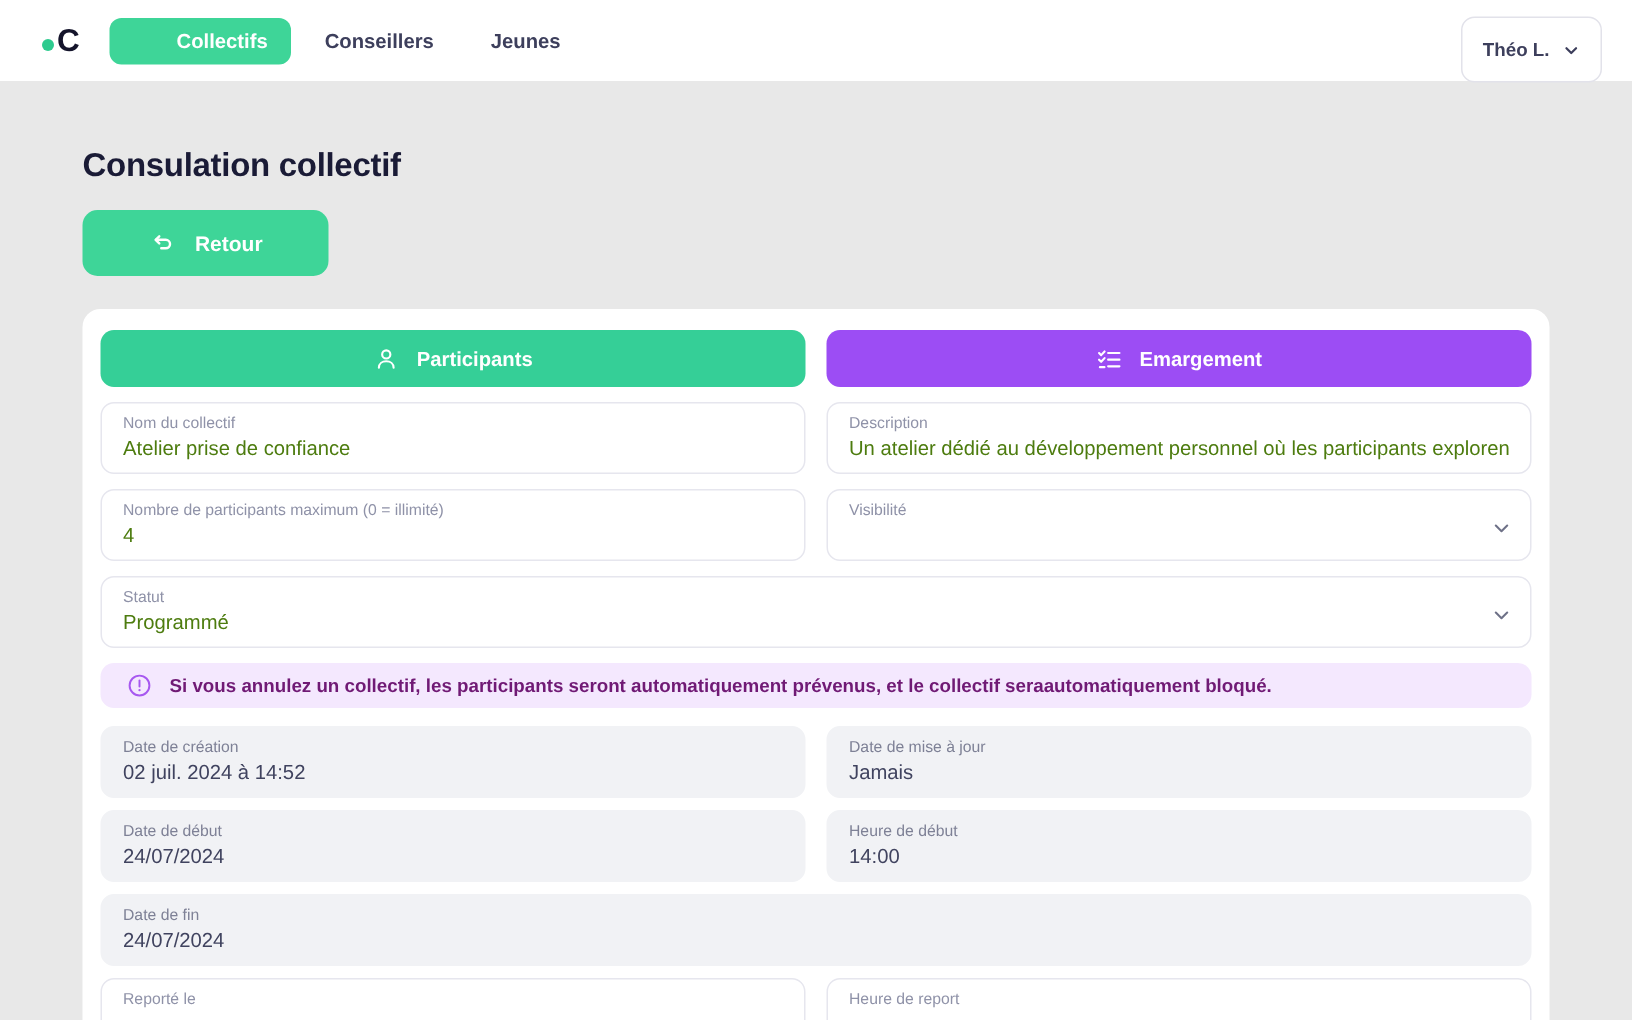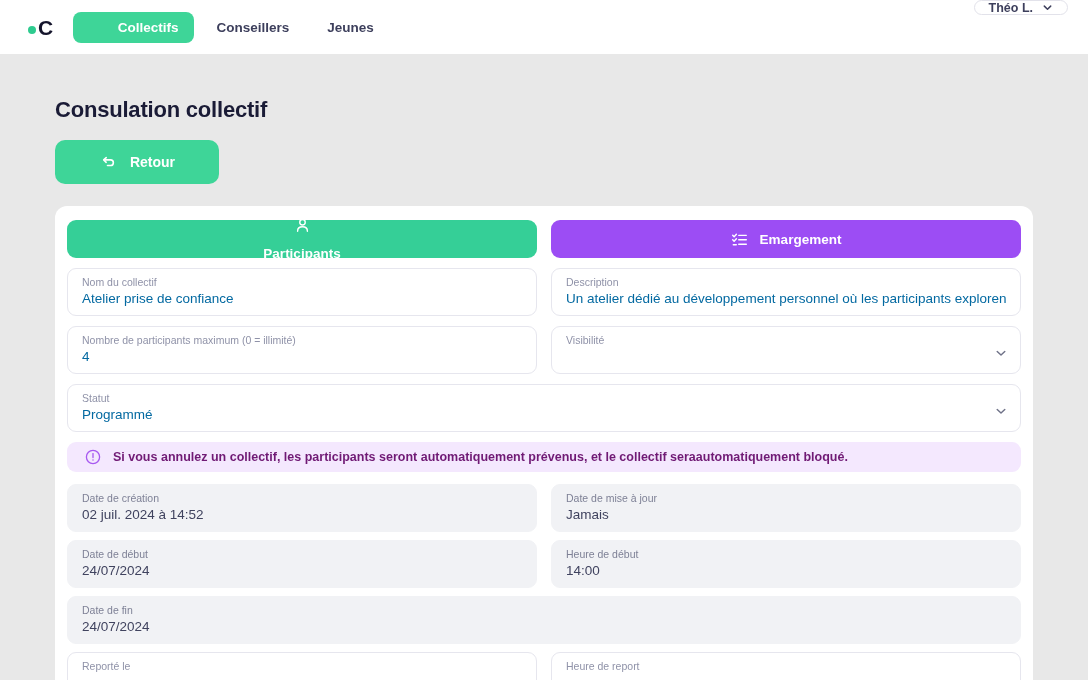--- a/index.html
+++ b/index.html
@@ -67,22 +67,22 @@
   }
   .nav-item.active {
     background: #3ed598;
     color: #ffffff;
     padding-left: 45px;
   }
 
   .user-menu {
     position: absolute;
     right: 20px;
-    top: 0;
-    height: 15px;
+    top: 11px;
+    height: 44px;
     min-width: 82px;
     border: 1px solid #e2e2ea;
     border-radius: 9px;
     background: #fff;
     display: flex;
     align-items: center;
     justify-content: flex-end;
     gap: 9px;
     padding: 0 14px;
     cursor: pointer;
@@ -156,21 +156,21 @@
     font-size: 13.5px;
     font-weight: bold;
     font-family: inherit;
     width: 100%;
     display: flex;
     align-items: center;
     justify-content: center;
     gap: 12px;
     cursor: pointer;
   }
-  .action-btn.green { background: #35cf97; flex-direction: column; }
+  .action-btn.green { background: #35cf97; }
   .action-btn.purple { background: #9c4df4; }
   .action-btn .ico { width: 17px; height: 17px; flex: none; }
 
   
   .field {
     border: 1px solid #e6e6ee;
     border-radius: 9px;
     background: #ffffff;
     height: 48px;
     padding: 6px 14px 0 14px;
@@ -186,21 +186,21 @@
   .field.select { cursor: pointer; }
 
   .field-label {
     font-size: 10.5px;
     color: #8f92a8;
     line-height: 14px;
     white-space: nowrap;
   }
   .field-value {
     font-size: 13.5px;
-    color: #0369a1;
+    color: #4d7c0f;
     line-height: 20px;
     white-space: nowrap;
     overflow: hidden;
   }
   .field.readonly .field-label { color: #7e8196; }
   .field.readonly .field-value { color: #40435f; }
 
   .field .chev-right {
     position: absolute;
     right: 13px;

